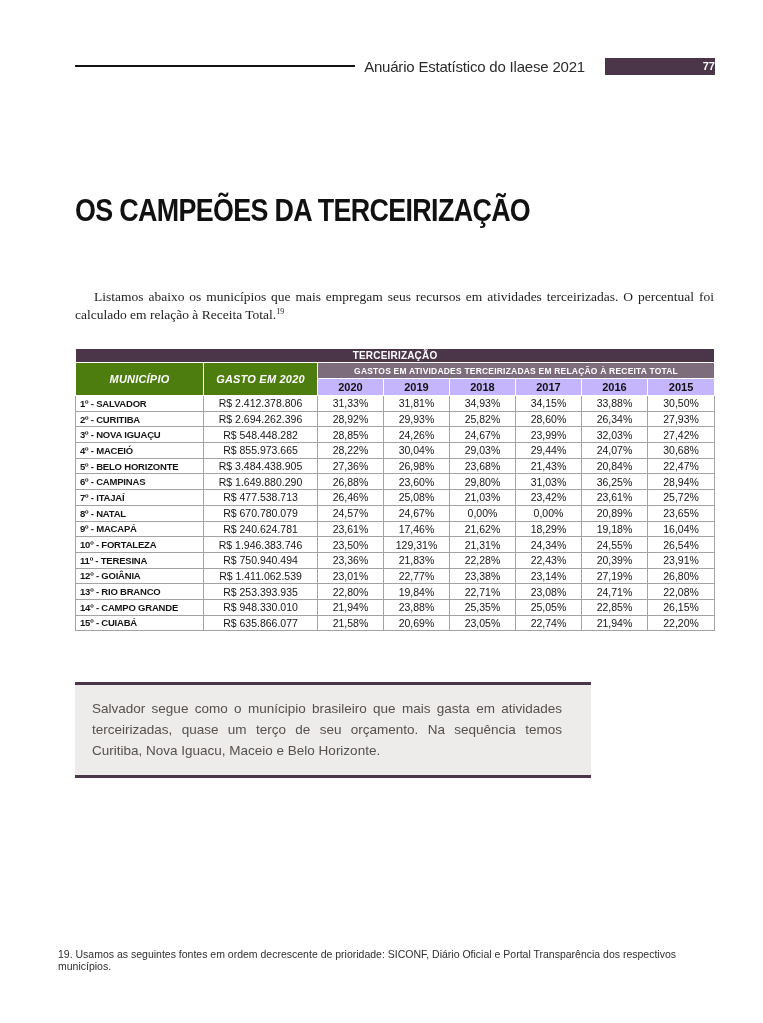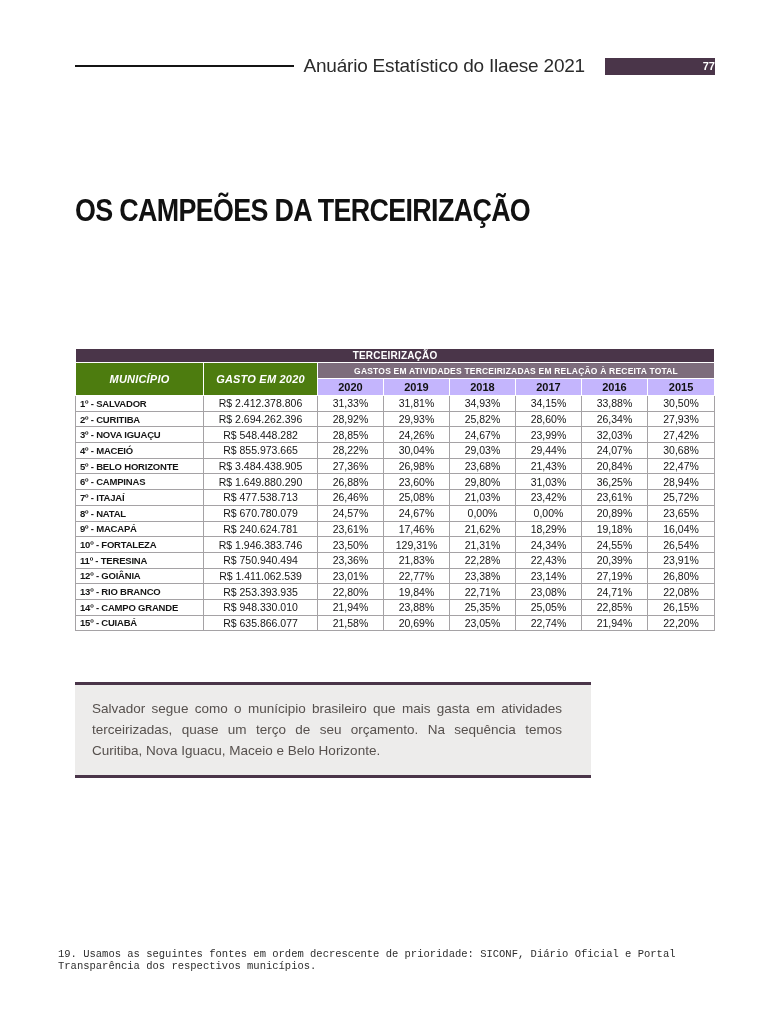--- a/index.html
+++ b/index.html
@@ -6,21 +6,21 @@
   html,body { background:#fff; }
   .page {
     position:relative; width:763px; height:1023px; background:#ffffff;
     font-family:"Liberation Sans", sans-serif; color:#1a1a1a; overflow:hidden;
   }
 
   
   .runhead { position:absolute; top:57px; left:75px; width:640px; height:18px;
     display:flex; align-items:center; }
   .runhead-line { flex:1; height:1.5px; background:#141414; margin-right:9px; }
-  .runhead-title { font-size:19px; color:#2b2b2b; white-space:nowrap; letter-spacing:-0.2px; }
+  .runhead-title { font-size:15px; color:#2b2b2b; white-space:nowrap; letter-spacing:-0.2px; }
   .page-badge { margin-left:20px; width:110px; height:17px; background:#4a3549; color:#fff;
     font-size:11px; font-weight:700; display:flex; align-items:center; justify-content:flex-end;
     padding-right:0; }
 
   
   .heading { position:absolute; top:192px; left:75px; font-size:32px; font-weight:800;
     letter-spacing:-0.8px; color:#111; transform:scaleX(0.84); transform-origin:left center;
     white-space:nowrap; }
 
   
@@ -47,35 +47,36 @@
     letter-spacing:-0.2px; padding-left:4px;margin-left:8px; }
 
   
   .callout { position:absolute; top:682px; left:75px; width:516px; height:96px;
     background:#edeceb; border-top:3px solid #4a3549; border-bottom:3px solid #4a3549;
     padding:13px 29px 0 17px; font-size:13.5px; line-height:21px; color:#56504d;
     text-align:justify; }
 
   
   .footnote { position:absolute; top:948px; left:58px; width:656px;
-    font-family:Liberation Mono, monospace; font-size:10.5px; color:#2e2e2e; }
+    font-family:Liberation Sans, sans-serif; font-size:10.5px; color:#2e2e2e; }
 </style>
 </head>
 <body>
 
 <div class="page">
 
   <div class="runhead">
     <div class="runhead-line"></div>
     <div class="runhead-title">Anuário Estatístico do Ilaese 2021</div>
     <div class="page-badge">77</div>
   </div>
 
   <div class="heading">OS CAMPEÕES DA TERCEIRIZAÇÃO</div>
 
+  <p class="intro"><span>Listamos abaixo os municípios que mais empregam seus recursos em atividades terceirizadas. O percentual foi calculado em relação à Receita Total.</span><sup>19</sup></p>
 
   <div class="tbl-wrap">
     <table>
       <colgroup>
         <col style="width:128px">
           <col style="width:114px">
         <col style="width:66px">
           <col style="width:66px">
           <col style="width:66px">
         <col style="width:66px">

